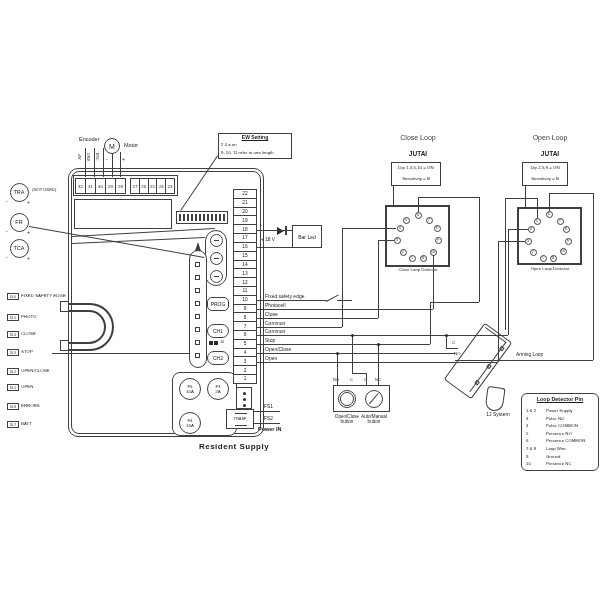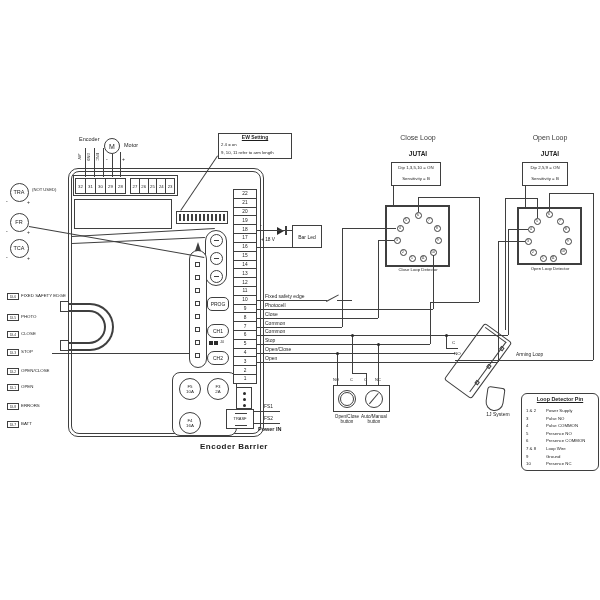--- a/index.html
+++ b/index.html
@@ -146,21 +146,21 @@
   </div>
   <div class="box" style="left:226px;top:409px;width:28px;height:20px;">
     <span class="ln" style="left:8px;top:3px;width:12px;height:1px;"></span>
     <span class="txt" style="left:0;top:7px;width:26px;text-align:center;font-size:4px;">TRASF</span>
     <span class="ln" style="left:8px;top:15px;width:12px;height:1px;"></span>
   </div>
   <div class="txt" style="left:264px;top:404px;font-size:4.8px;">FS1</div>
   <div class="txt" style="left:264px;top:416px;font-size:4.8px;">FS2</div>
   <div class="txt b" style="left:258px;top:426px;font-size:5.5px;">Power IN</div>
 
-  <div class="txt b" style="left:184px;top:443px;width:100px;text-align:center;font-size:8px;letter-spacing:0.5px;">Encoder Barrier</div>
+  <div class="txt b" style="left:184px;top:443px;width:100px;text-align:center;font-size:8px;letter-spacing:0.5px;">Resident Supply</div>
 
   <div class="abs" id="termCol" style="left: 233px; top: 190px; width: 24px; height: 194px; display: flex; flex-direction: column;">
       <div class="cell" style="flex:1;font-size:4.8px;margin-top:-1px;">22</div>
       <div class="cell" style="flex:1;font-size:4.8px;margin-top:-1px;">21</div>
       <div class="cell" style="flex:1;font-size:4.8px;margin-top:-1px;">20</div>
       <div class="cell" style="flex:1;font-size:4.8px;margin-top:-1px;">19</div>
       <div class="cell" style="flex:1;font-size:4.8px;margin-top:-1px;">18</div>
       <div class="cell" style="flex:1;font-size:4.8px;margin-top:-1px;">17</div>
       <div class="cell" style="flex:1;font-size:4.8px;margin-top:-1px;">16</div>
       <div class="cell" style="flex:1;font-size:4.8px;margin-top:-1px;">15</div>

